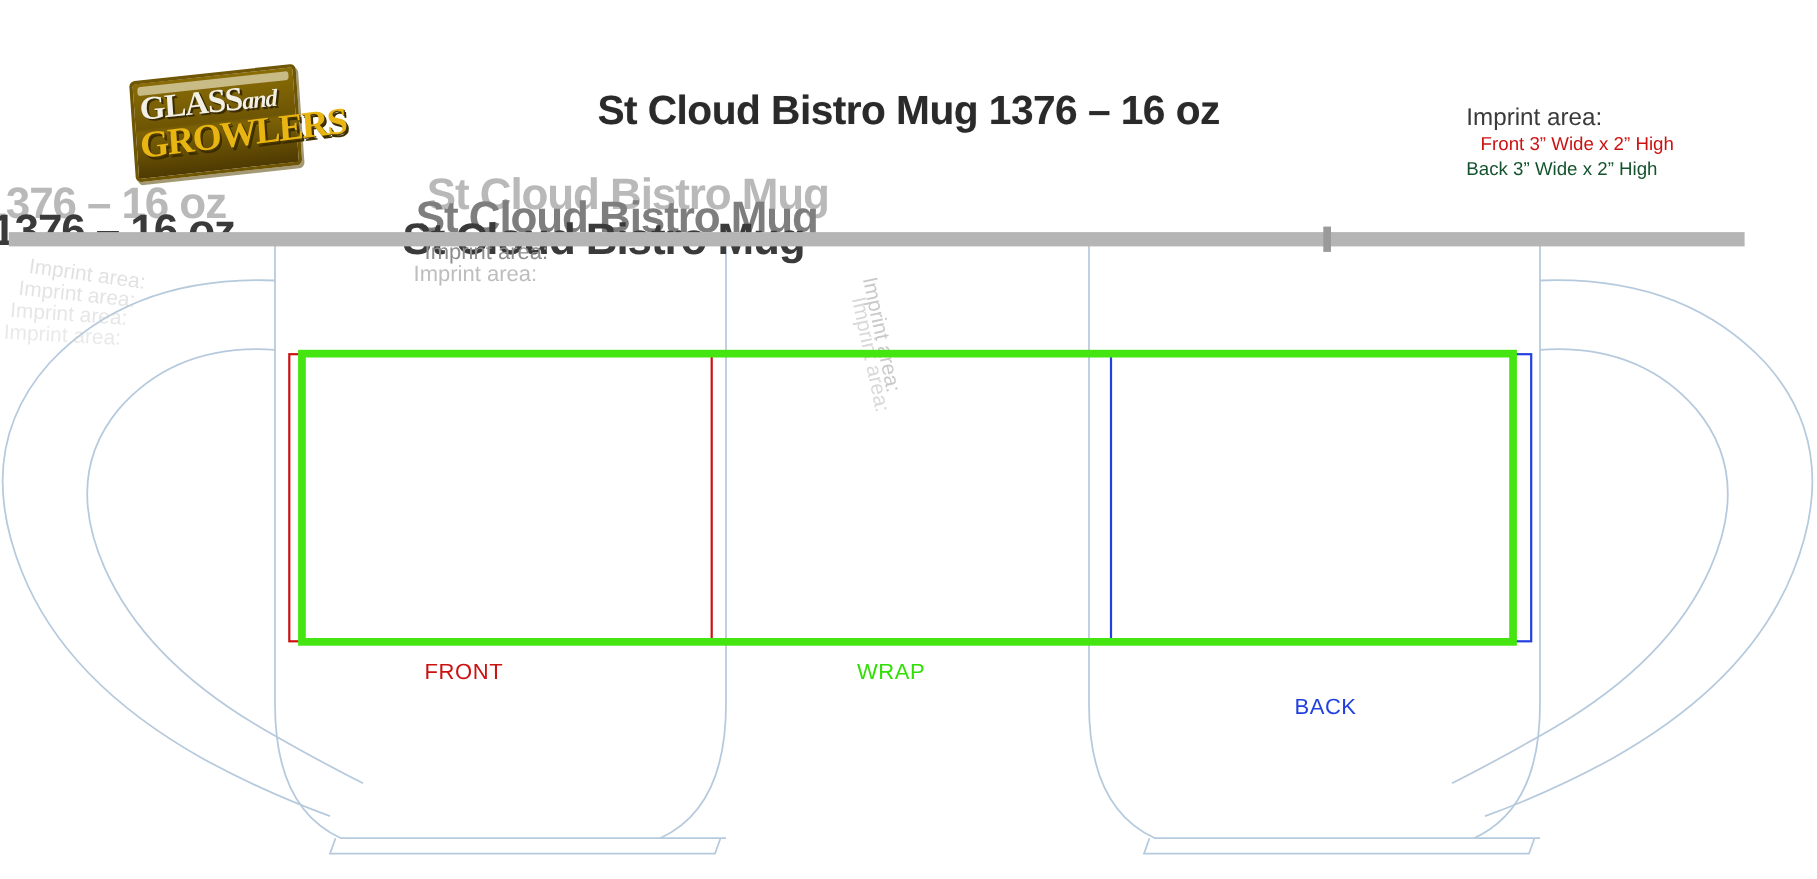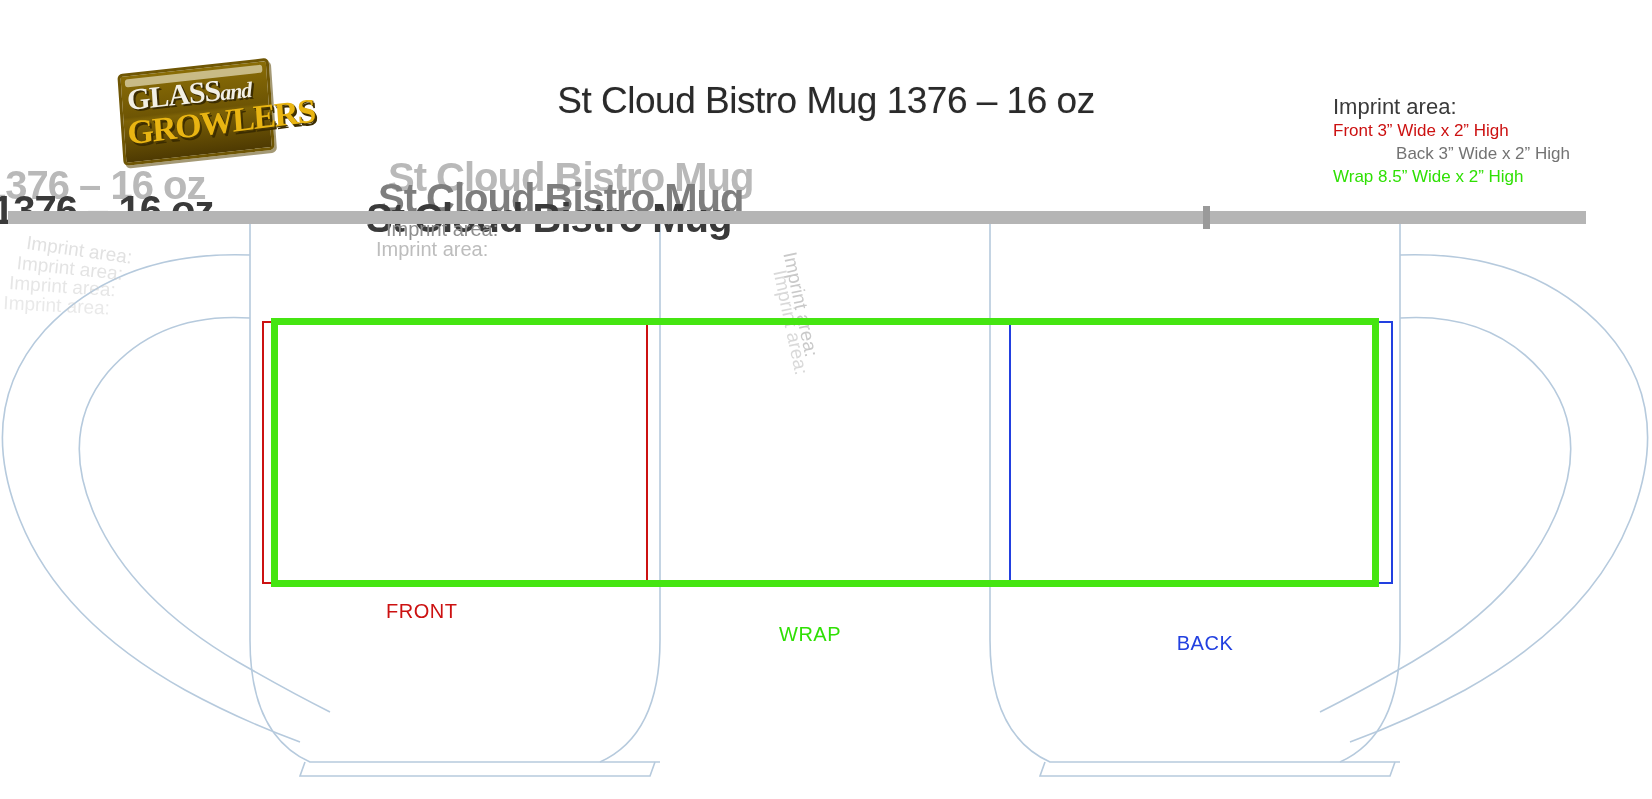--- a/index.html
+++ b/index.html
@@ -49,31 +49,31 @@
     color:#e9b512;letter-spacing:-1.5px;
     text-shadow:1px 1px 0 #4a3801,2px 3px 0 #3c2d01;
     transform:skewY(-3deg);
     white-space:nowrap;
   }
 
   
   #main-title{
     position:absolute;left:0;top:80px;width:1652px;
     text-align:center;
-    font-size:37px;font-weight:normal;color:#2a2a2a;
+    font-size:37px;font-weight:bold;color:#2a2a2a;
     letter-spacing:-.5px;
     text-shadow:0 0 1px rgba(0,0,0,.25);
   }
 
   
   #imprint-legend{position:absolute;left:1333px;top:94px;width:300px;}
   #imprint-legend .head{font-size:22px;color:#3a3a3a;line-height:25px;}
   #imprint-legend .ln{font-size:17px;line-height:23px;white-space:nowrap;}
-  .c-front{color:#cc1111;}
-  .c-back{color:#737373;text-align:center;}
+  .c-front{color:#cc1111;margin-left:13px;}
+  .c-back{color:#14532d;}
   .c-wrap{color:#2fe004;}
 
   
   .ghost{position:absolute;white-space:nowrap;font-weight:bold;letter-spacing:-1px;}
   .g1{font-size:40px;color:#b9b9b9;}
   .g2{font-size:40px;color:#7e7e7e;}
   .g3{font-size:40px;color:#3a3a3a;}
   .g-small{font-size:20px;color:#bdbdbd;font-weight:normal;letter-spacing:0;}
   .g-vert{
     font-size:19px;color:#c9c9c9;font-weight:normal;letter-spacing:0;
@@ -92,21 +92,21 @@
 
   
   .rect{position:absolute;box-sizing:border-box;background:transparent;}
   #rect-front{left:262px;top:321px;width:386px;height:263px;border:2px solid #cc1111;}
   #rect-back {left:1009px;top:321px;width:384px;height:263px;border:2px solid #2240e0;}
   #rect-wrap {left:271px;top:318px;width:1108px;height:269px;border:7px solid #45e511;}
 
   
   .area-label{position:absolute;font-size:20px;letter-spacing:.5px;white-space:nowrap;}
   #label-front{left:386px;top:600px;width:140px;text-align:left;color:#cc1111;}
-  #label-wrap {left:740px;top:623px;width:140px;text-align:center;color:#2fe004;}
+  #label-wrap {left:740px;top:600px;width:140px;text-align:center;color:#2fe004;}
   #label-back {left:1135px;top:600px;width:140px;text-align:center;color:#2240e0;margin-top:32px;}
 
   
   #mug-art{position:absolute;left:0;top:0;width:1652px;height:799px;}
 </style>
 </head>
 <body>
 
 <div id="stage">
 
@@ -162,21 +162,20 @@
     <div class="logo-l1"><span>GLASS</span><span class="sm">and</span></div>
     <div class="logo-l2">GROWLERS</div>
   </div>
 
   <div id="main-title">St Cloud Bistro Mug 1376 – 16 oz</div>
 
   <div id="imprint-legend">
     <div class="head">Imprint area:</div>
     <div class="ln c-front">Front 3” Wide x 2” High</div>
     <div class="ln c-back">Back 3” Wide x 2” High</div>
-    <div class="ln c-wrap">Wrap 8.5” Wide x 2” High</div>
   </div>
 
   <div class="rect" id="rect-front"></div>
   <div class="rect" id="rect-back"></div>
   <div class="rect" id="rect-wrap"></div>
 
   <div class="area-label" id="label-front">FRONT</div>
   <div class="area-label" id="label-wrap">WRAP</div>
   <div class="area-label" id="label-back">BACK</div>
 

